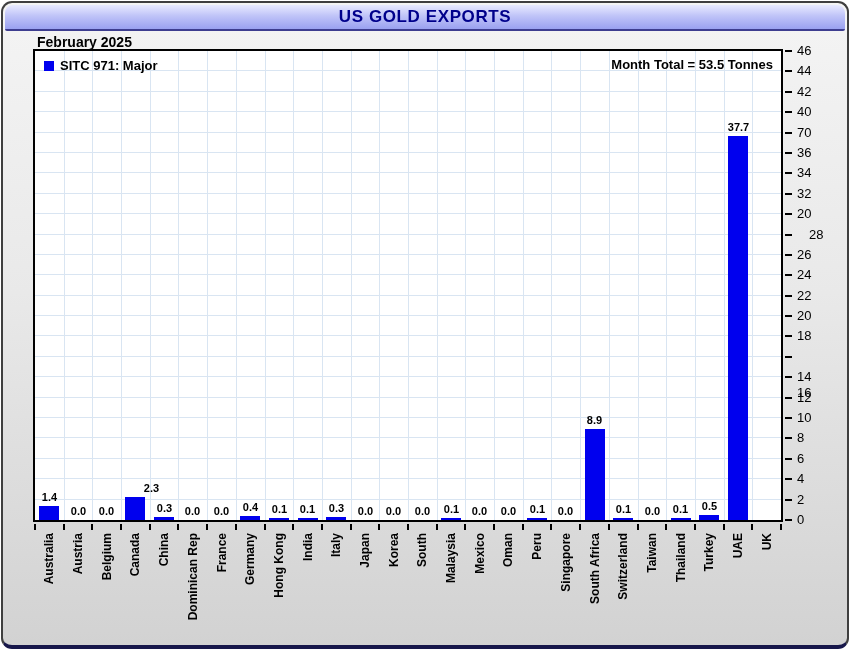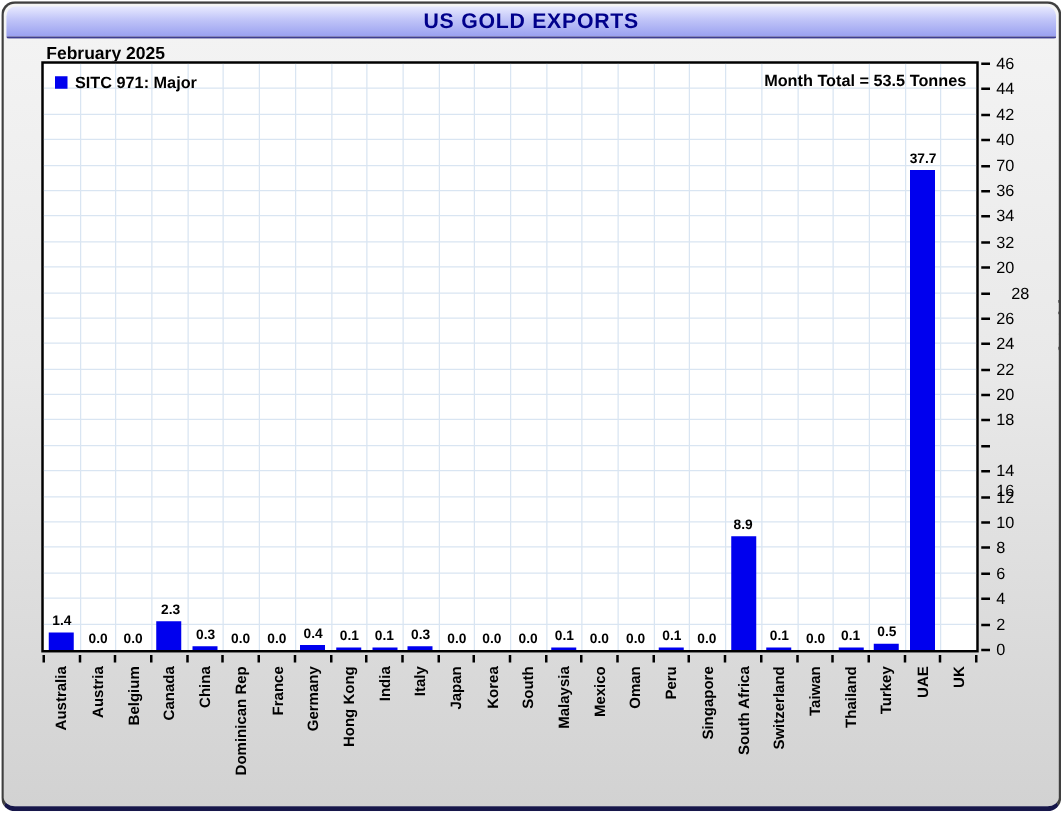--- a/index.html
+++ b/index.html
@@ -130,21 +130,21 @@
           <div class="gridline-v" style="left: 603px;"></div>
           <div class="gridline-v" style="left: 631px;"></div>
           <div class="gridline-v" style="left: 660px;"></div>
           <div class="gridline-v" style="left: 689px;"></div>
           <div class="gridline-v" style="left: 717px;"></div>
           <div class="bar" style="left: 4px; width: 20px; bottom: 0px; height: 14px;"></div>
           <div class="val-label" style="left: -4px; width: 37px; bottom: 17px;">1.4</div>
           <div class="val-label" style="left: 25px; width: 37px; bottom: 3px;">0.0</div>
           <div class="val-label" style="left: 53px; width: 37px; bottom: 3px;">0.0</div>
           <div class="bar" style="left: 90px; width: 20px; bottom: 0px; height: 23px;"></div>
-          <div class="val-label" style="left: 83px; width: 37px; bottom: 26px;">2.3</div>
+          <div class="val-label" style="left: 98px; width: 37px; bottom: 26px;">2.3</div>
           <div class="bar" style="left: 119px; width: 20px; bottom: 0px; height: 3px;"></div>
           <div class="val-label" style="left: 111px; width: 37px; bottom: 6px;">0.3</div>
           <div class="val-label" style="left: 139px; width: 37px; bottom: 3px;">0.0</div>
           <div class="val-label" style="left: 168px; width: 37px; bottom: 3px;">0.0</div>
           <div class="bar" style="left: 205px; width: 20px; bottom: 0px; height: 4px;"></div>
           <div class="val-label" style="left: 197px; width: 37px; bottom: 7px;">0.4</div>
           <div class="bar" style="left: 234px; width: 20px; bottom: 0px; height: 2px;"></div>
           <div class="val-label" style="left: 226px; width: 37px; bottom: 5px;">0.1</div>
           <div class="bar" style="left: 263px; width: 20px; bottom: 0px; height: 2px;"></div>
           <div class="val-label" style="left: 254px; width: 37px; bottom: 5px;">0.1</div>

